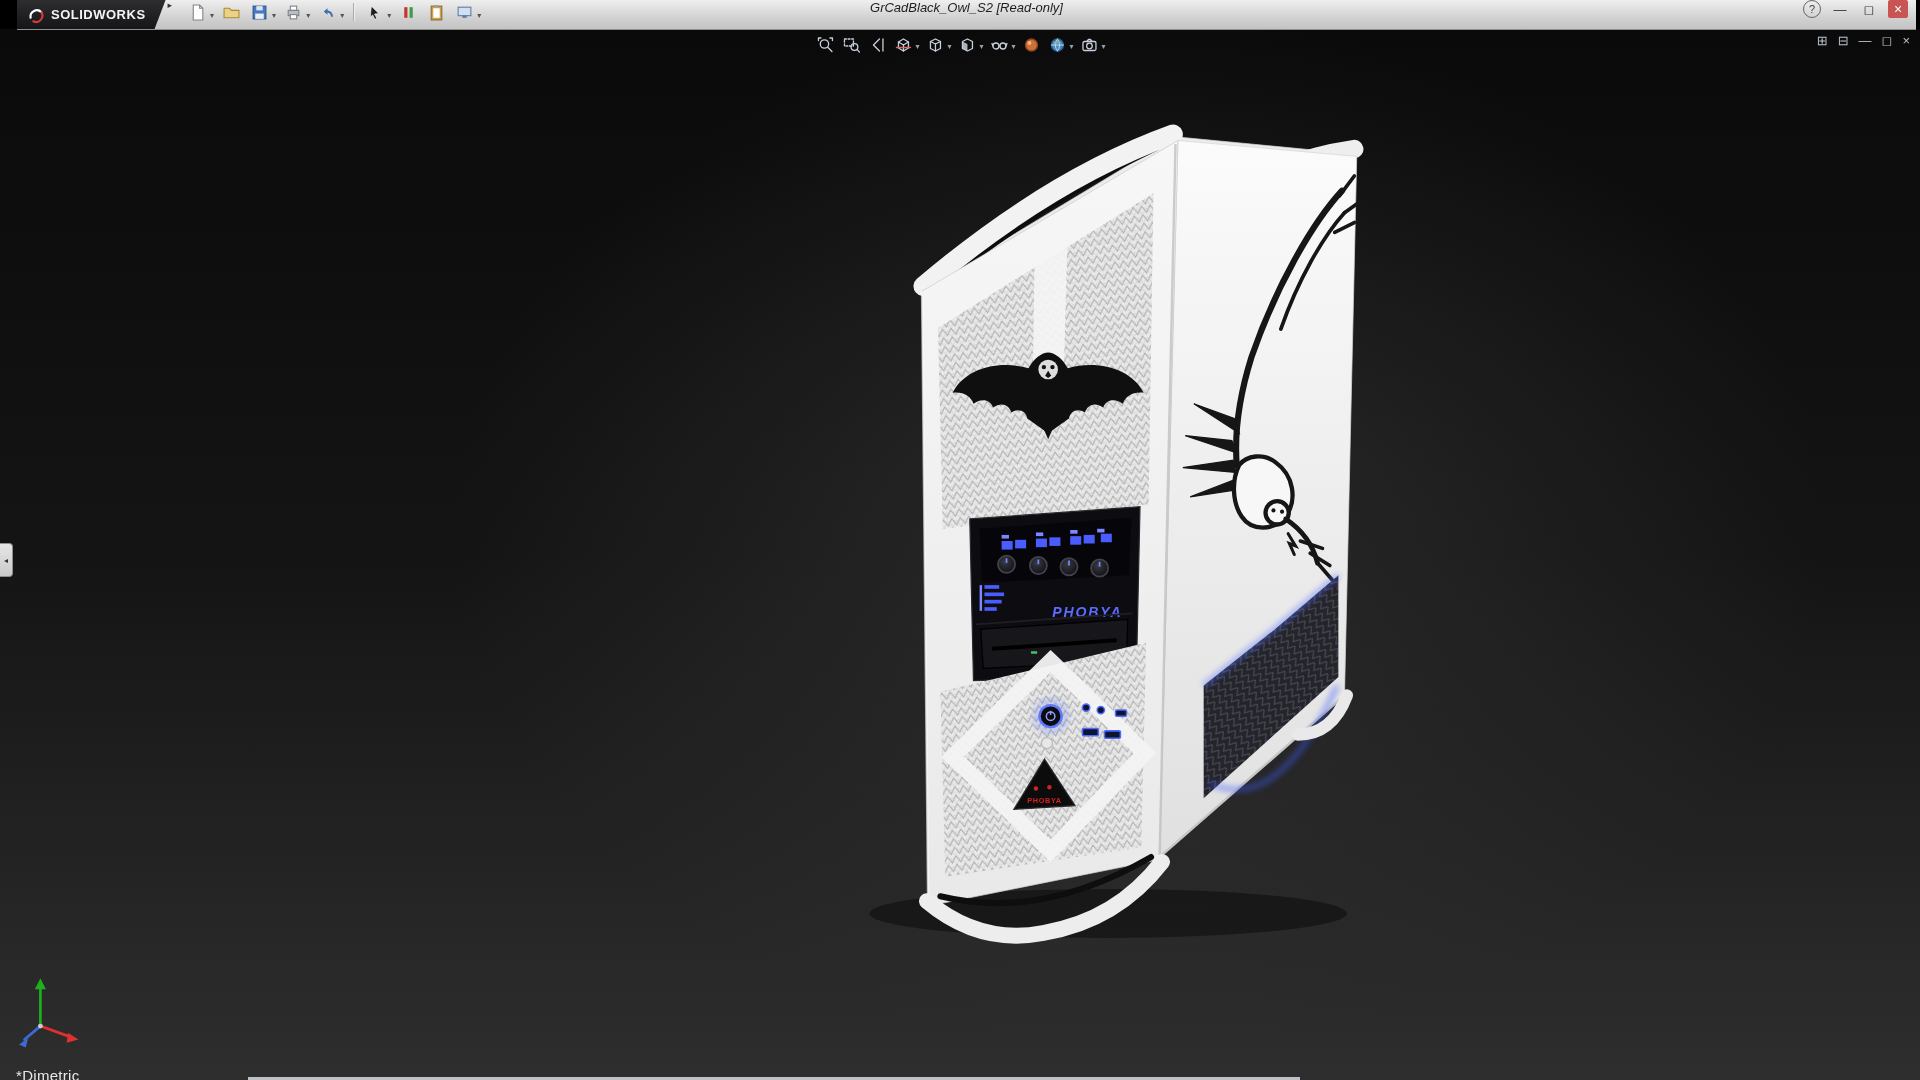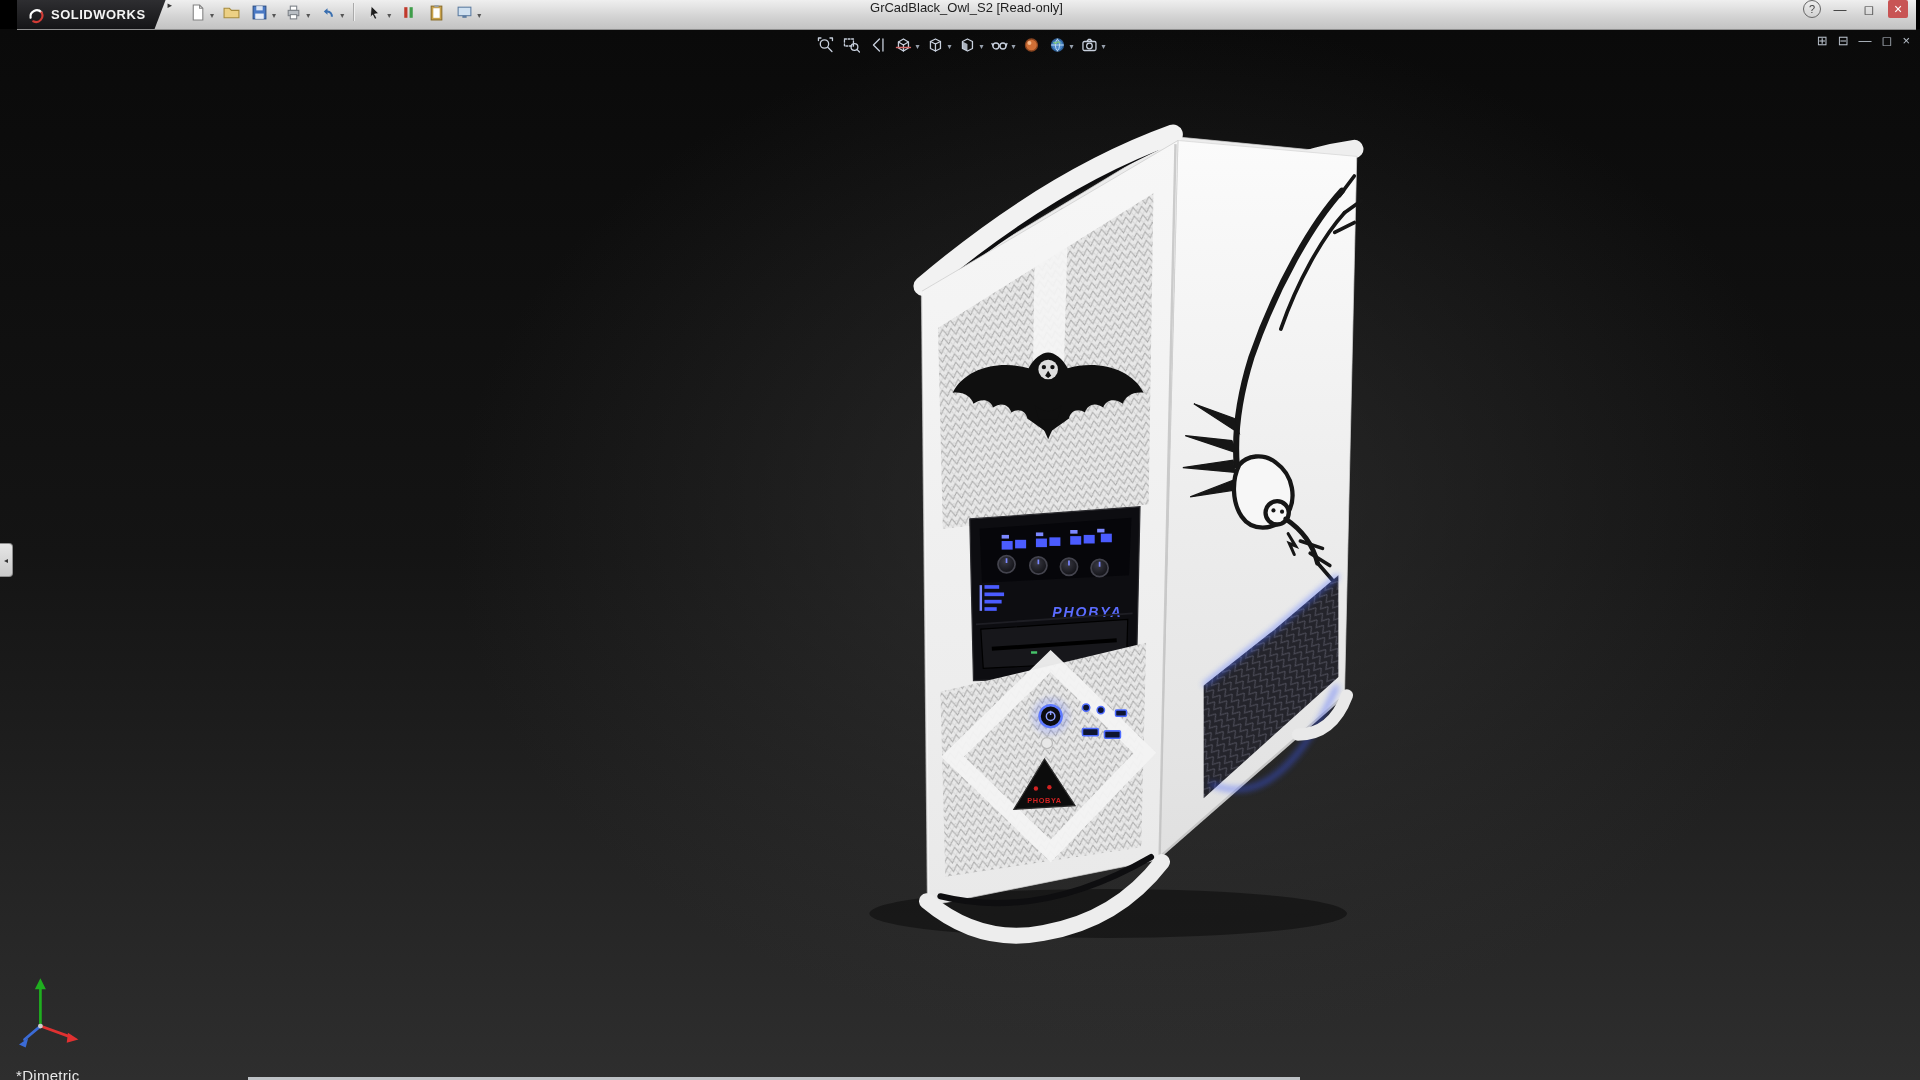--- a/index.html
+++ b/index.html
@@ -23,21 +23,21 @@
     clip-path:polygon(0 0,100% 0,calc(100% - 11px) 100%,0 100%);
   }
   .logo .brand{font-size:13px;font-weight:bold;letter-spacing:.5px;color:#f4f4f4;}
   .menu-expander{font-size:9px;color:#333;margin-left:2px;cursor:default;}
   .tb-icons{display:flex;align-items:center;gap:2px;margin-left:12px;}
   .tb-btn{width:26px;height:24px;display:flex;align-items:center;justify-content:center;border-radius:2px;}
   .dd{font-size:8px;color:#555;margin:6px 2px 0 -2px;}
   .tb-sep{width:1px;height:18px;background:#aaa;margin:0 5px;box-shadow:1px 0 0 #eee;}
   .title-text{
     position:absolute;left:50%;transform:translateX(-50%);
-    font-size:13px;color:#1e1e1e;white-space:nowrap;
+    font-size:13px;color:#1e1e1e;white-space:nowrap;font-style:italic;
   }
   .tb-right{margin-left:auto;display:flex;align-items:center;gap:9px;padding-right:8px;}
   .help-btn{
     width:16px;height:16px;border:1px solid #666;border-radius:50%;
     font-size:11px;color:#444;display:flex;align-items:center;justify-content:center;
   }
   .win-btn{font-size:13px;color:#333;width:20px;height:18px;display:flex;align-items:center;justify-content:center;border-radius:2px;}
   .win-btn.close{background:#c85454;color:#fff;font-size:14px;}
 
   

